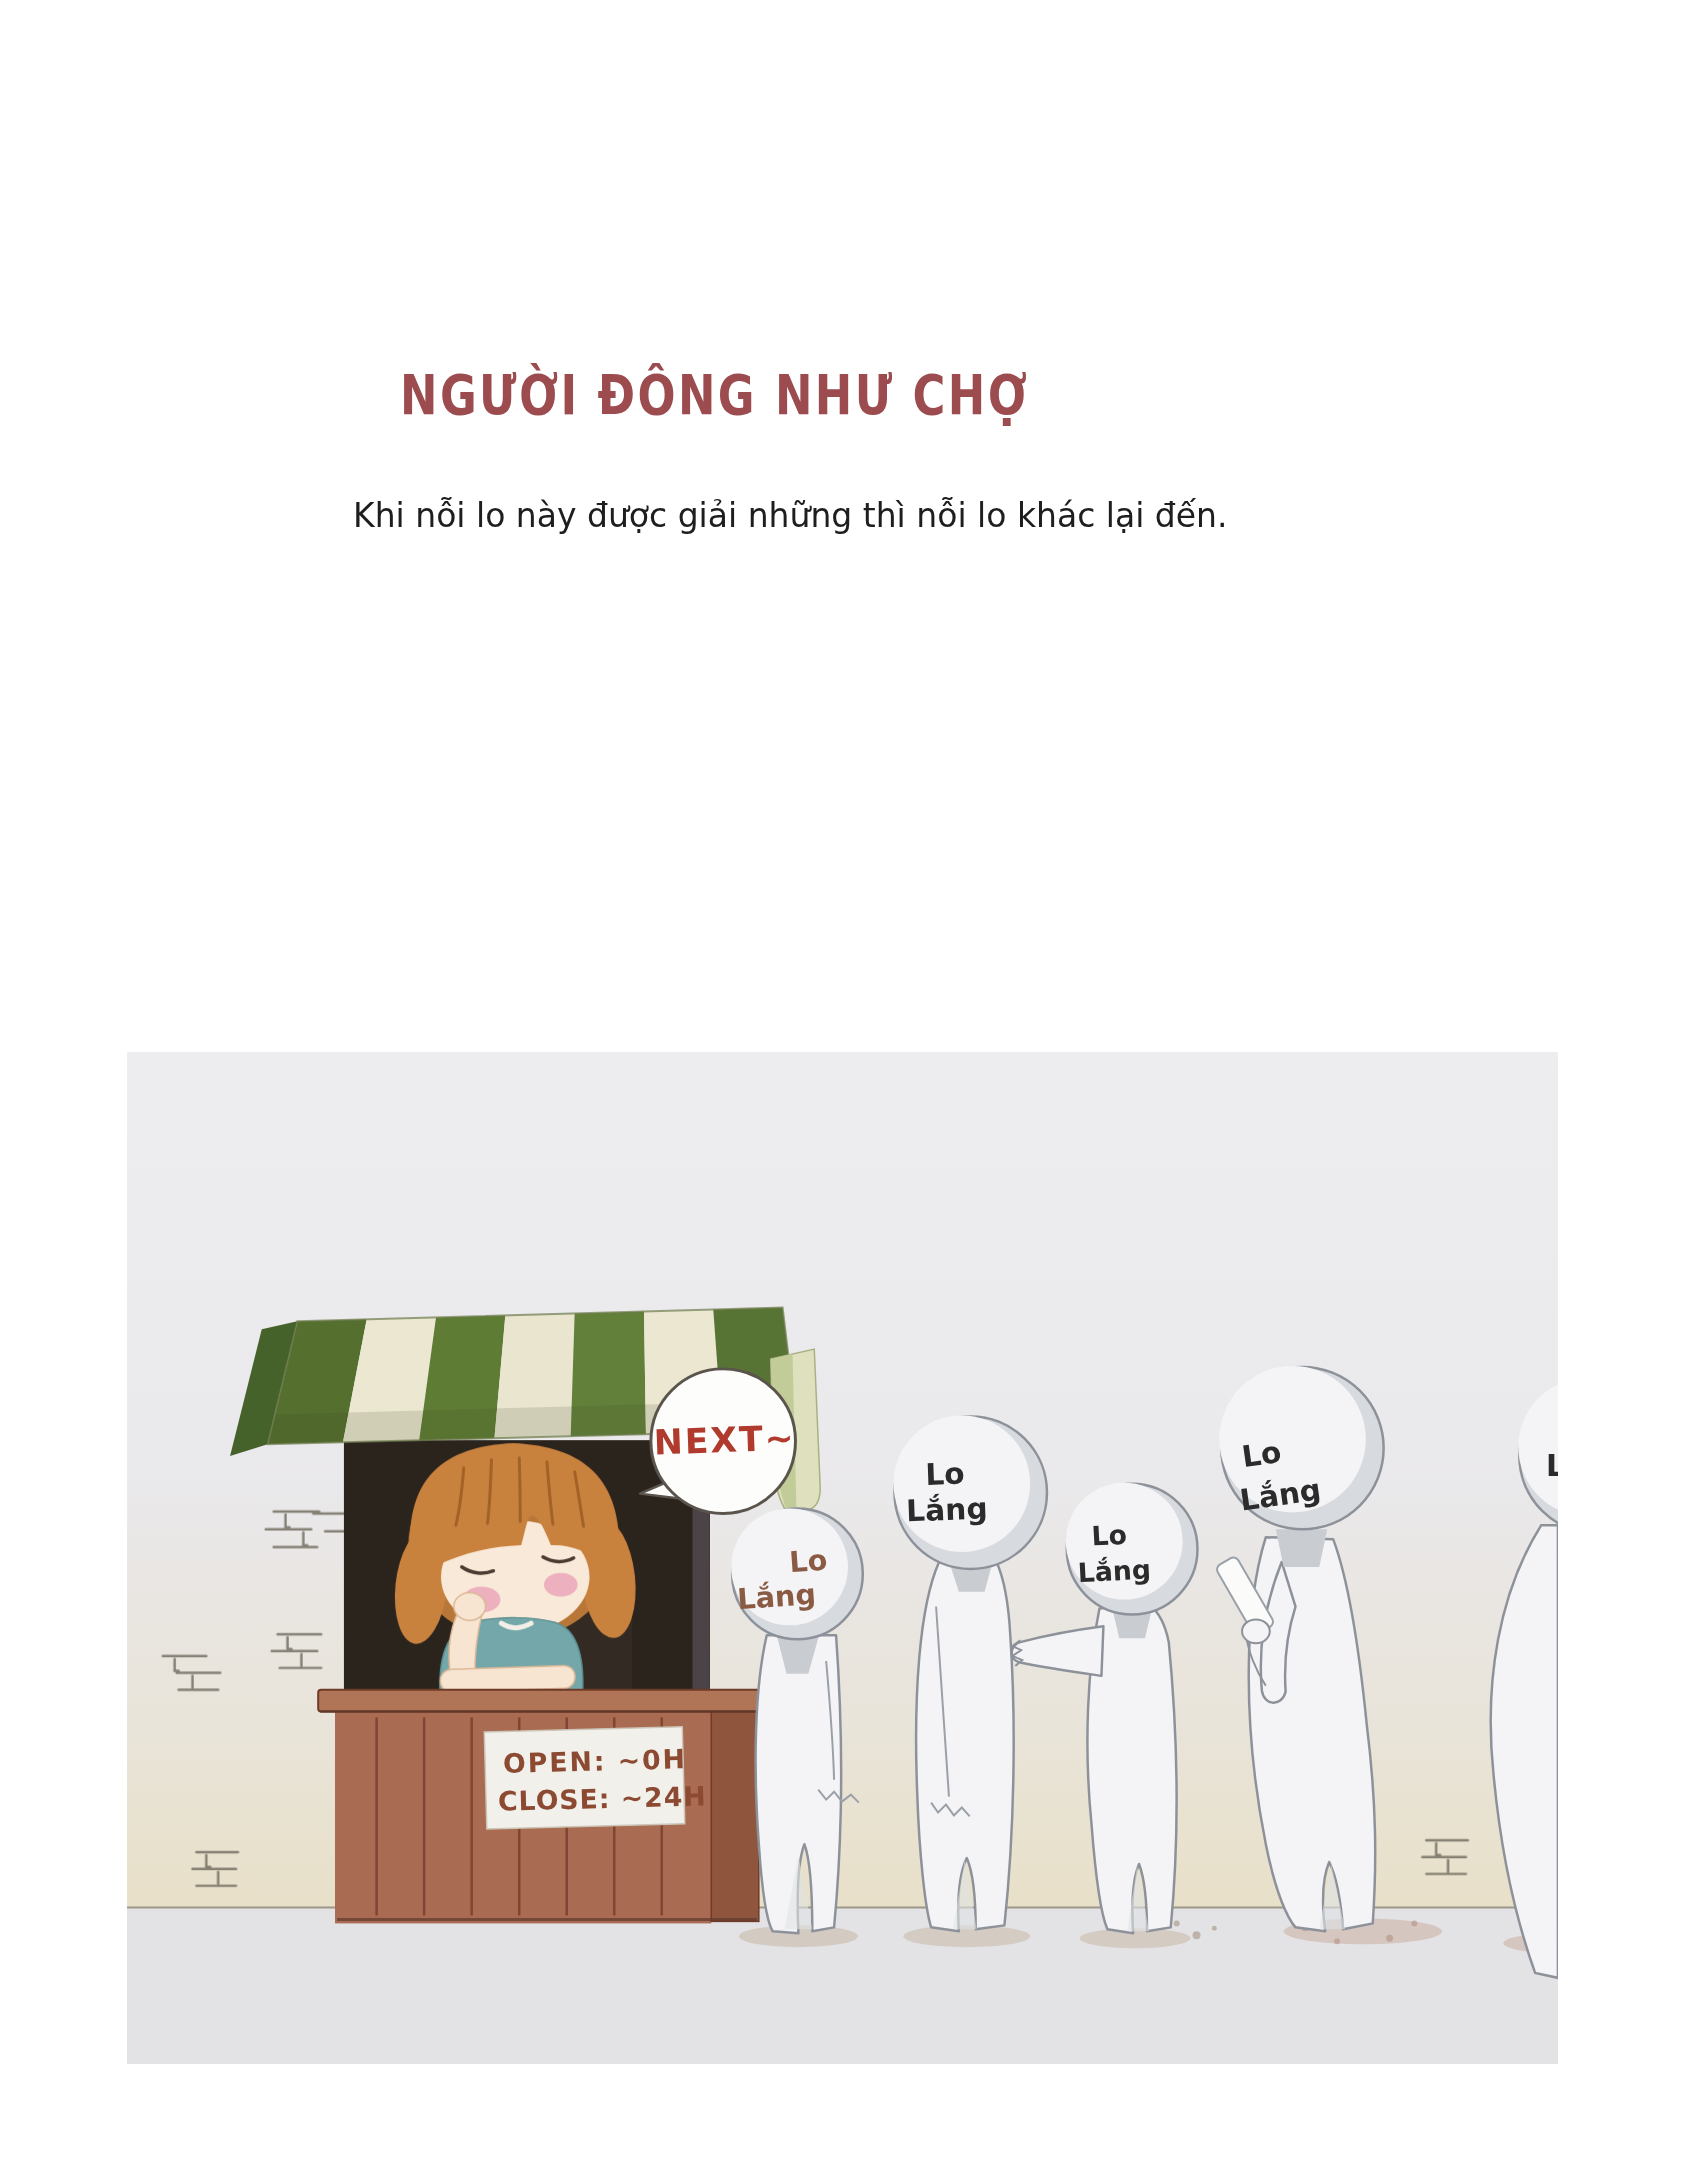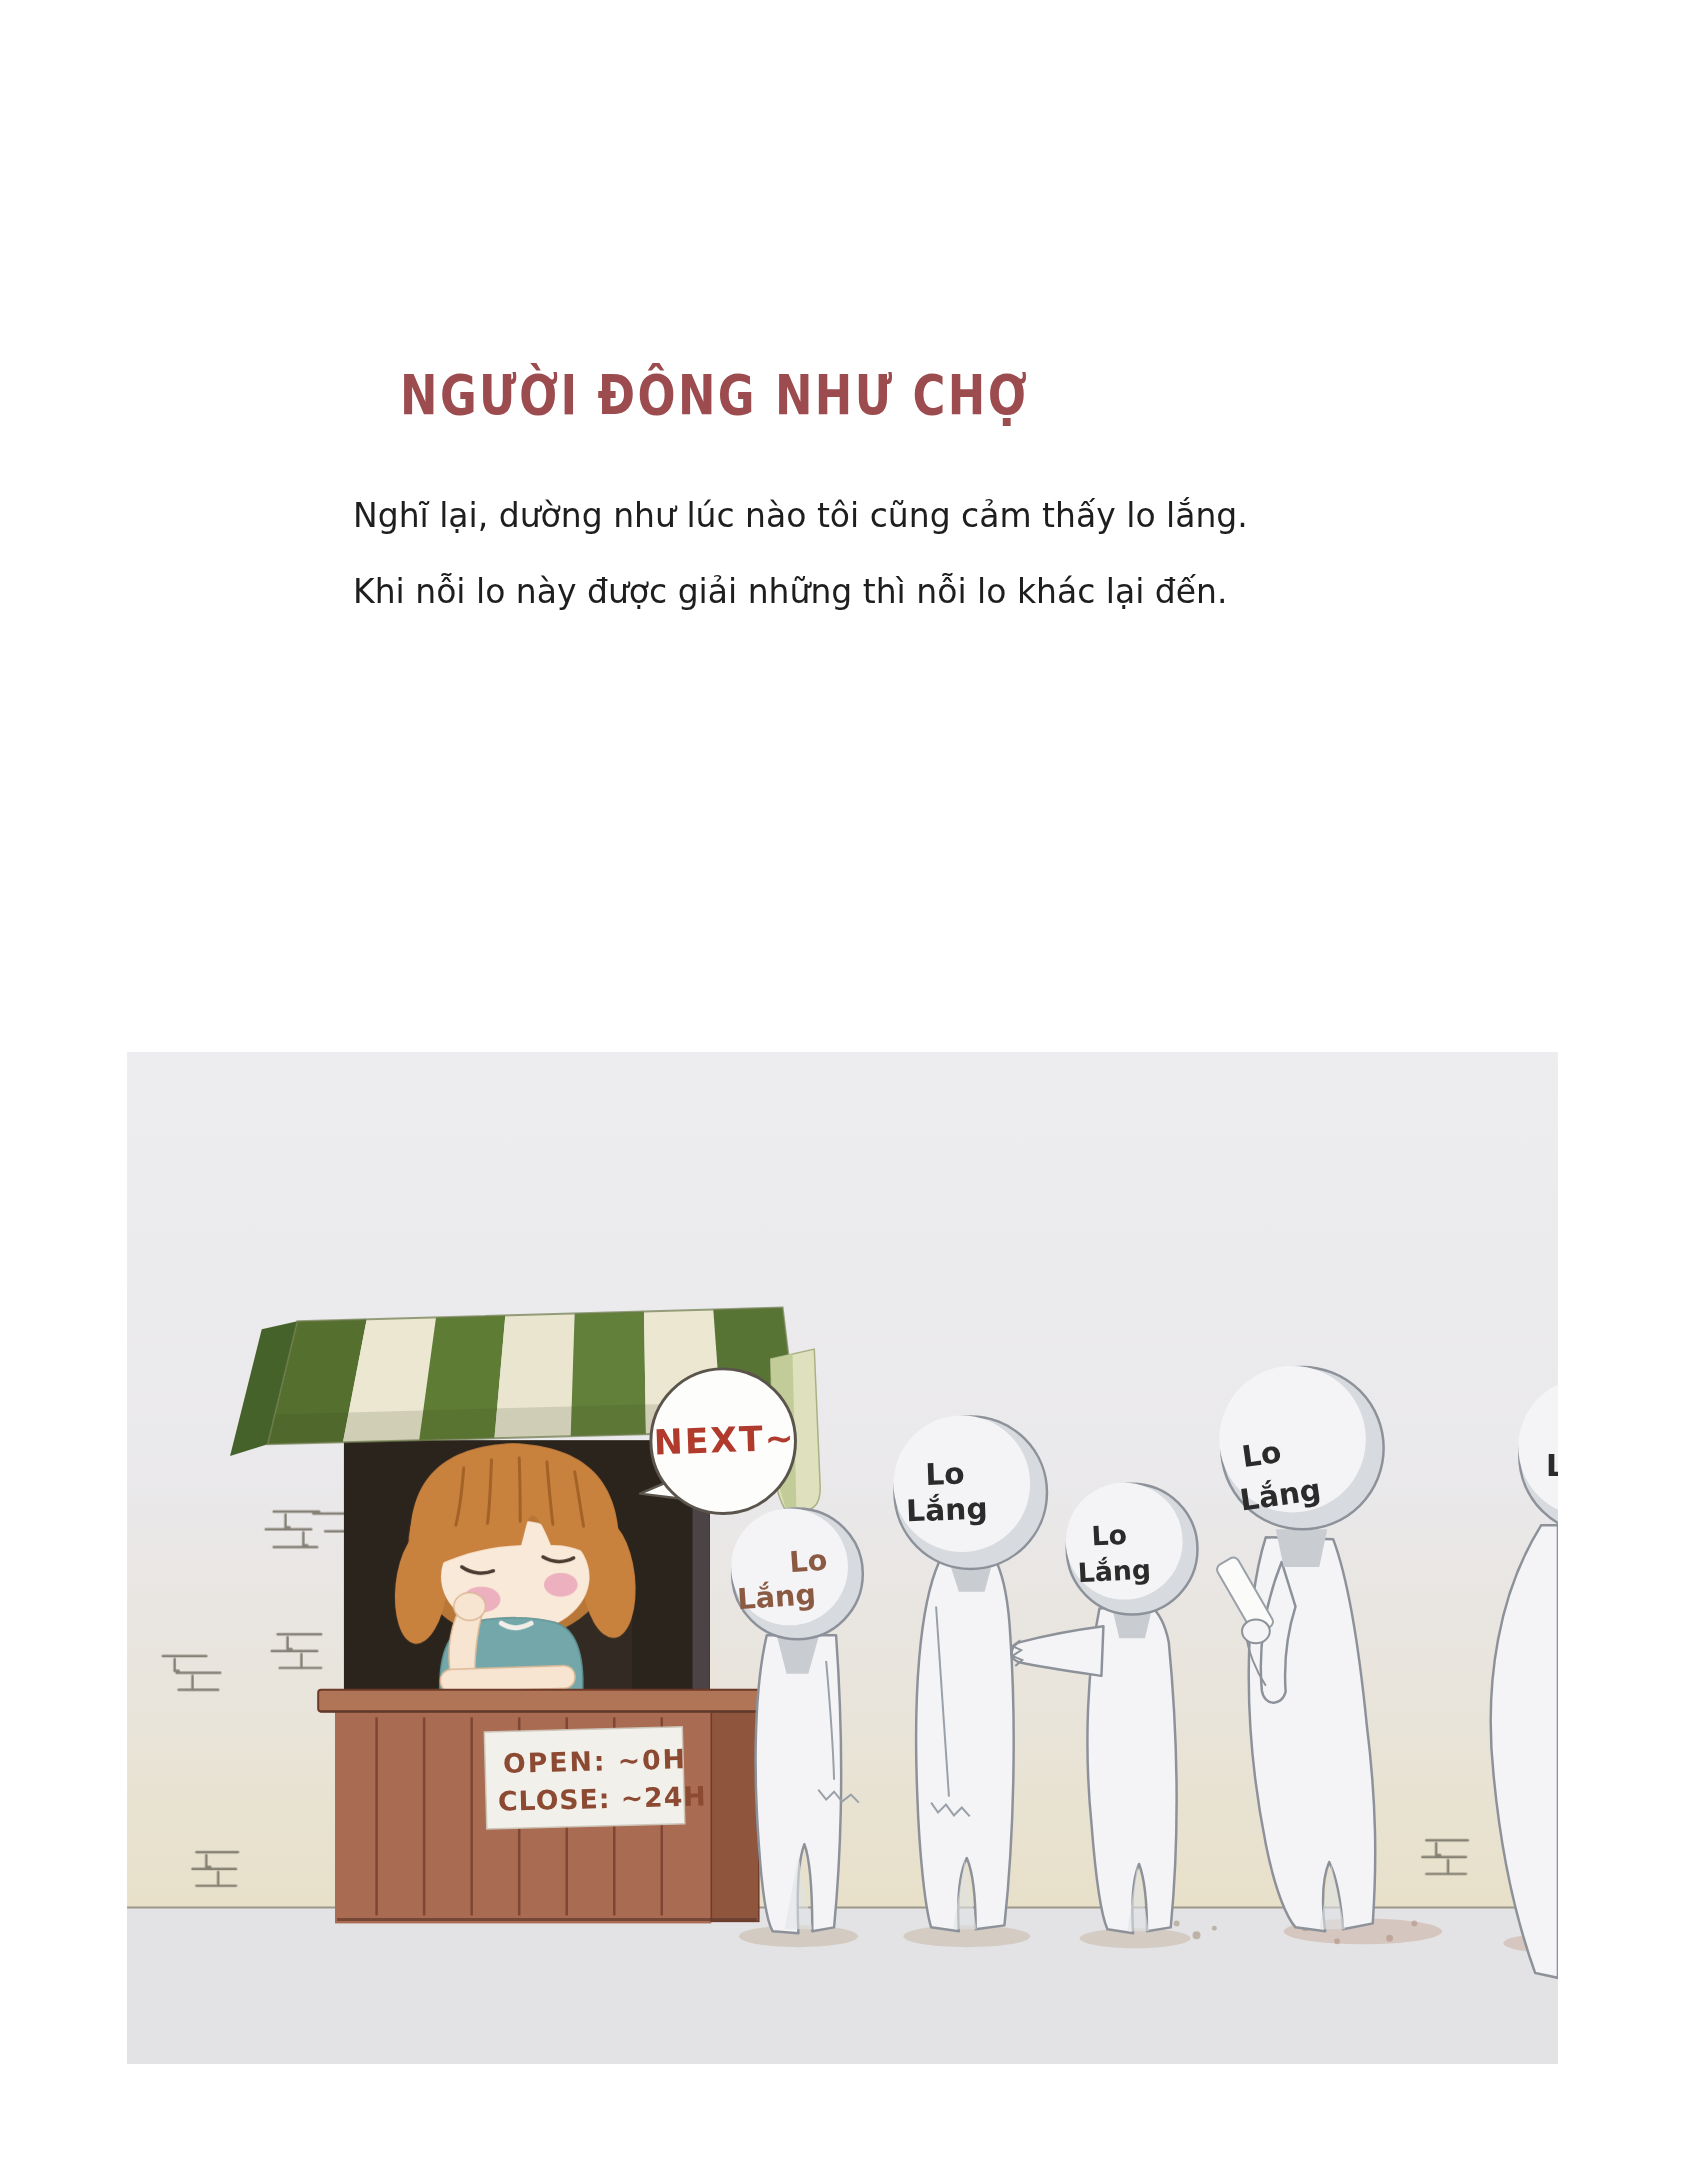--- a/index.html
+++ b/index.html
@@ -25,21 +25,20 @@
   .head-label{font-weight:bold;}
 </style>
 </head>
 <body>
 
 <main>
 
   <h1 class="page-title">NGƯỜI ĐÔNG NHƯ CHỢ</h1>
 
   <section class="body-text">
-    <p>Nghĩ lại, dường như lúc nào tôi cũng cảm thấy lo lắng.</p>
     <p>Khi nỗi lo này được giải những thì nỗi lo khác lại đến.</p>
   </section>
 
   <figure class="illustration">
     <svg width="1431" height="1012" viewBox="0 0 1445 1022" xmlns="http://www.w3.org/2000/svg">
       <defs>
         <linearGradient id="bgGrad" x1="0" y1="0" x2="0" y2="1">
           <stop offset="0" stop-color="#edecef"></stop>
           <stop offset="1" stop-color="#e6e4e6"></stop>
         </linearGradient>

